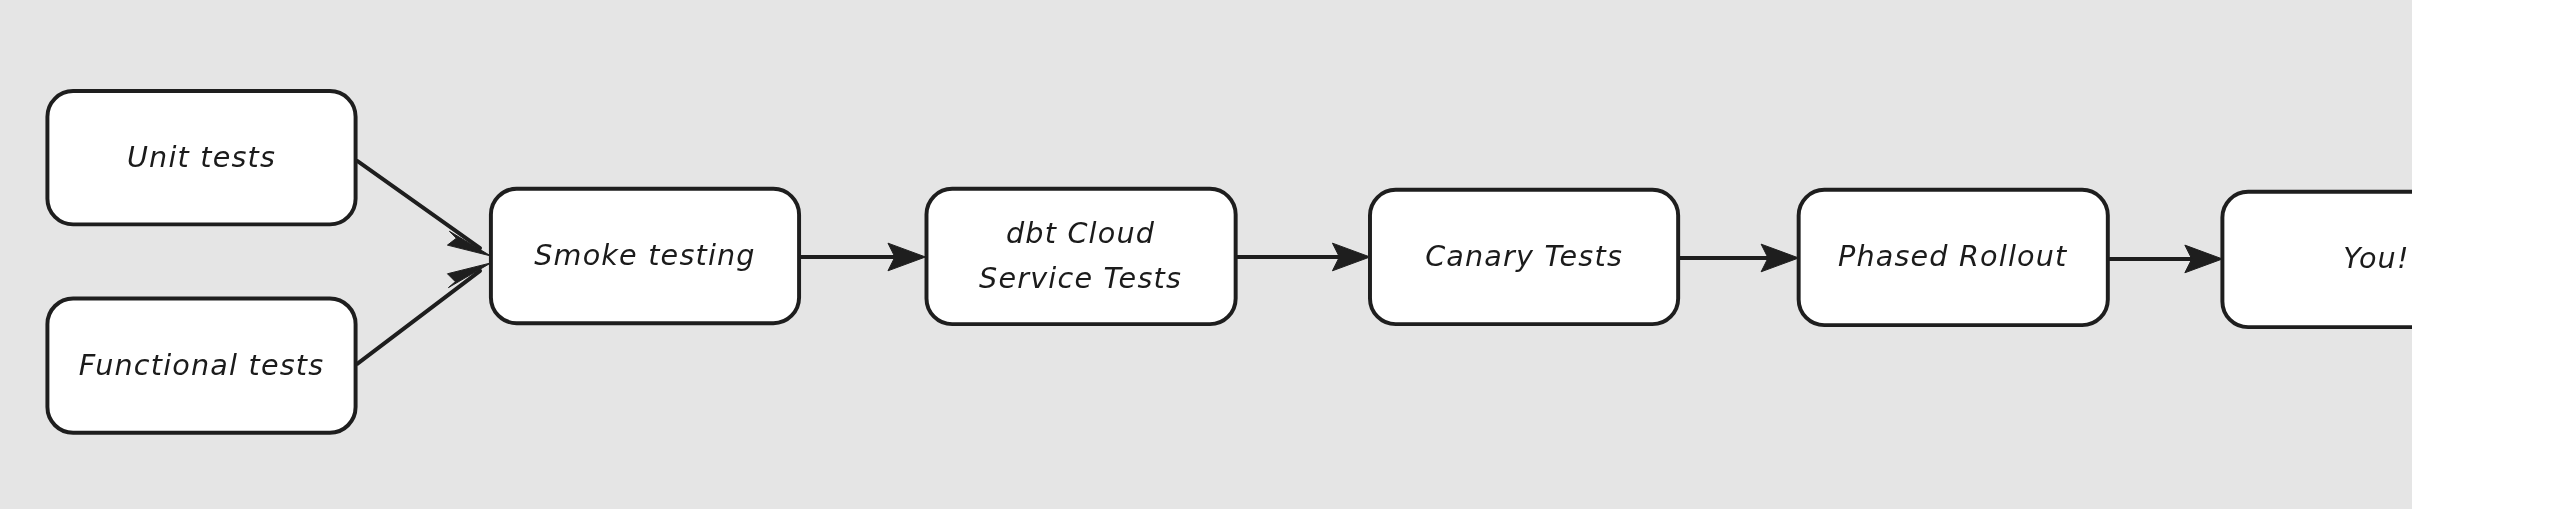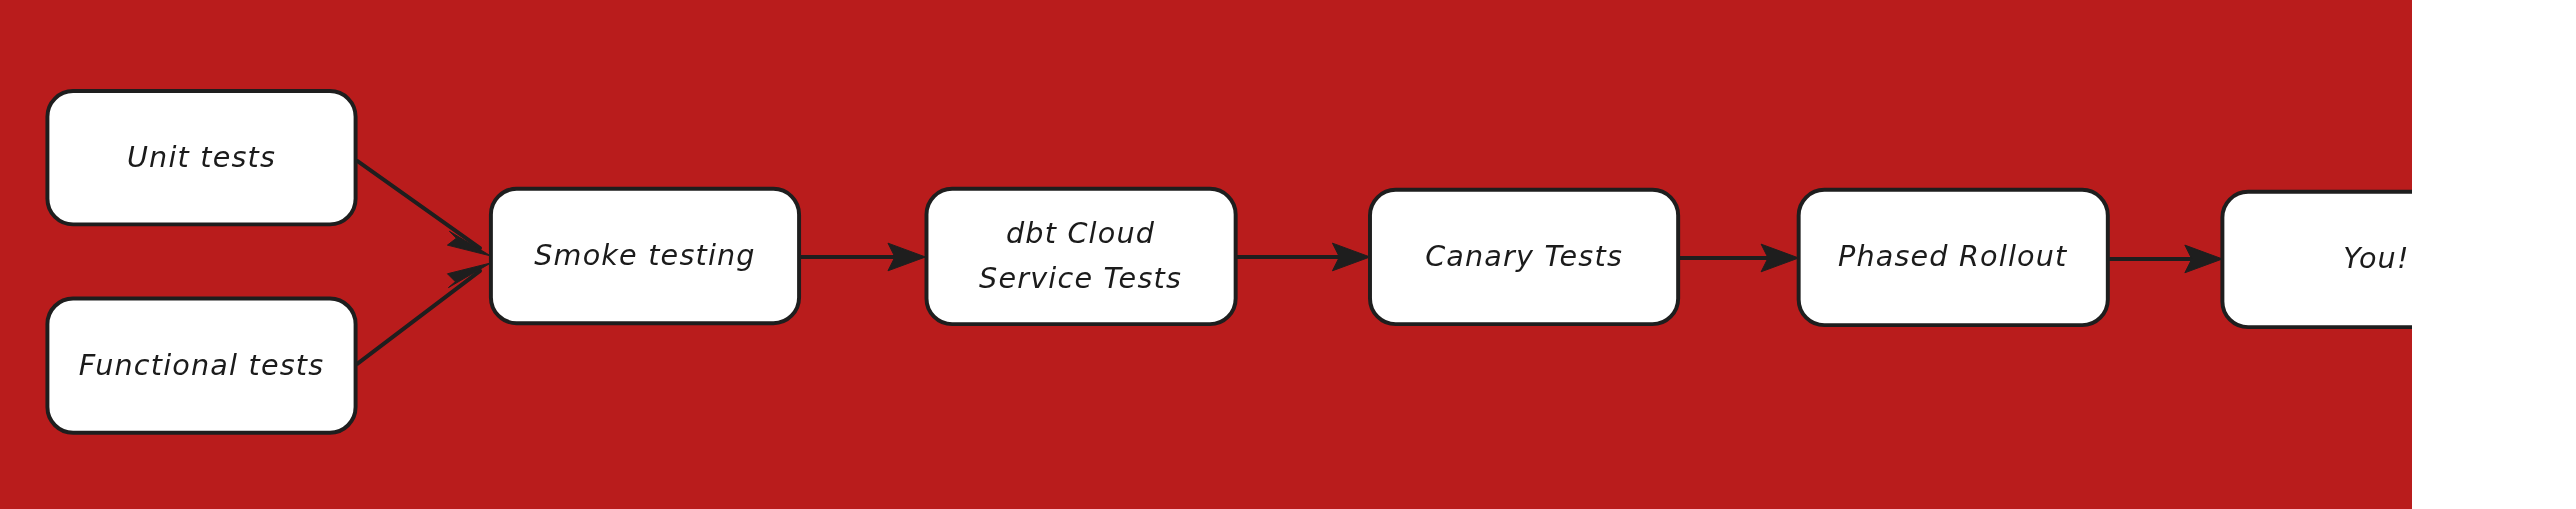--- a/index.html
+++ b/index.html
@@ -8,21 +8,21 @@
     padding: 0;
     background: #ffffff;
   }
   body {
     font-family: "DejaVu Sans", sans-serif;
   }
   #diagram-root {
     position: relative;
     width: 2412px;
     height: 510px;
-    background: #b91c1c;
+    background: #e5e5e5;
     overflow: hidden;
   }
   #flow-svg {
     display: block;
     width: 2576px;
     height: 510px;
   }
   .node-shape {
     fill: #ffffff;
     stroke: #1e1e1e;

